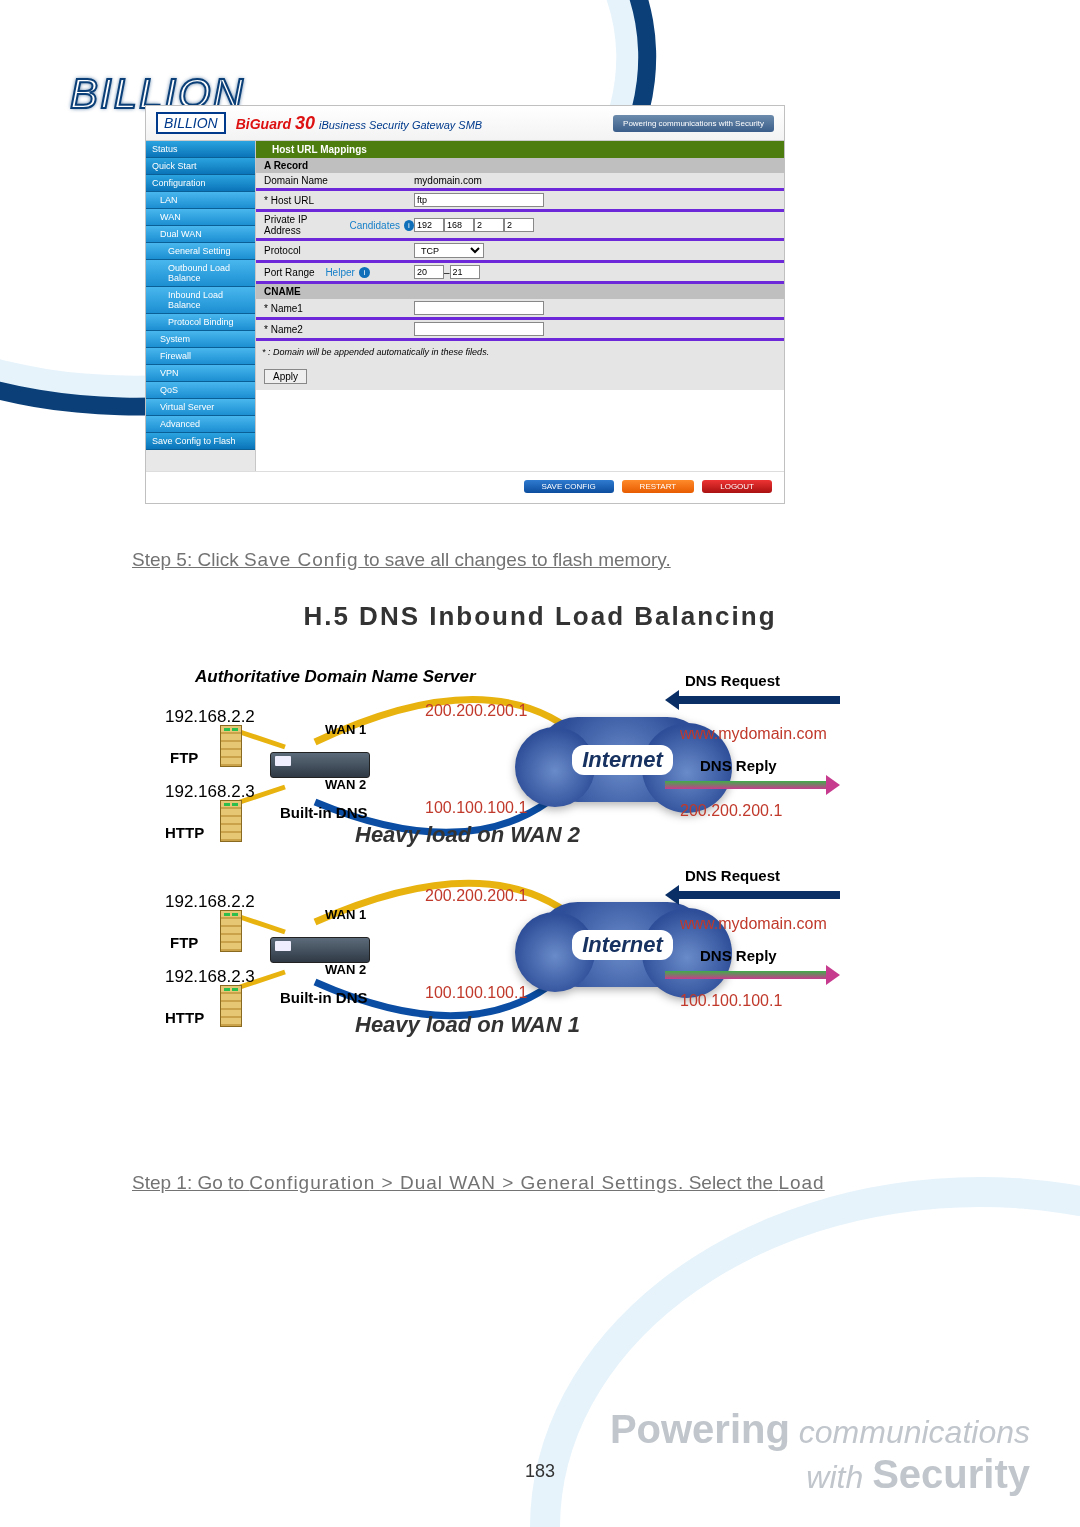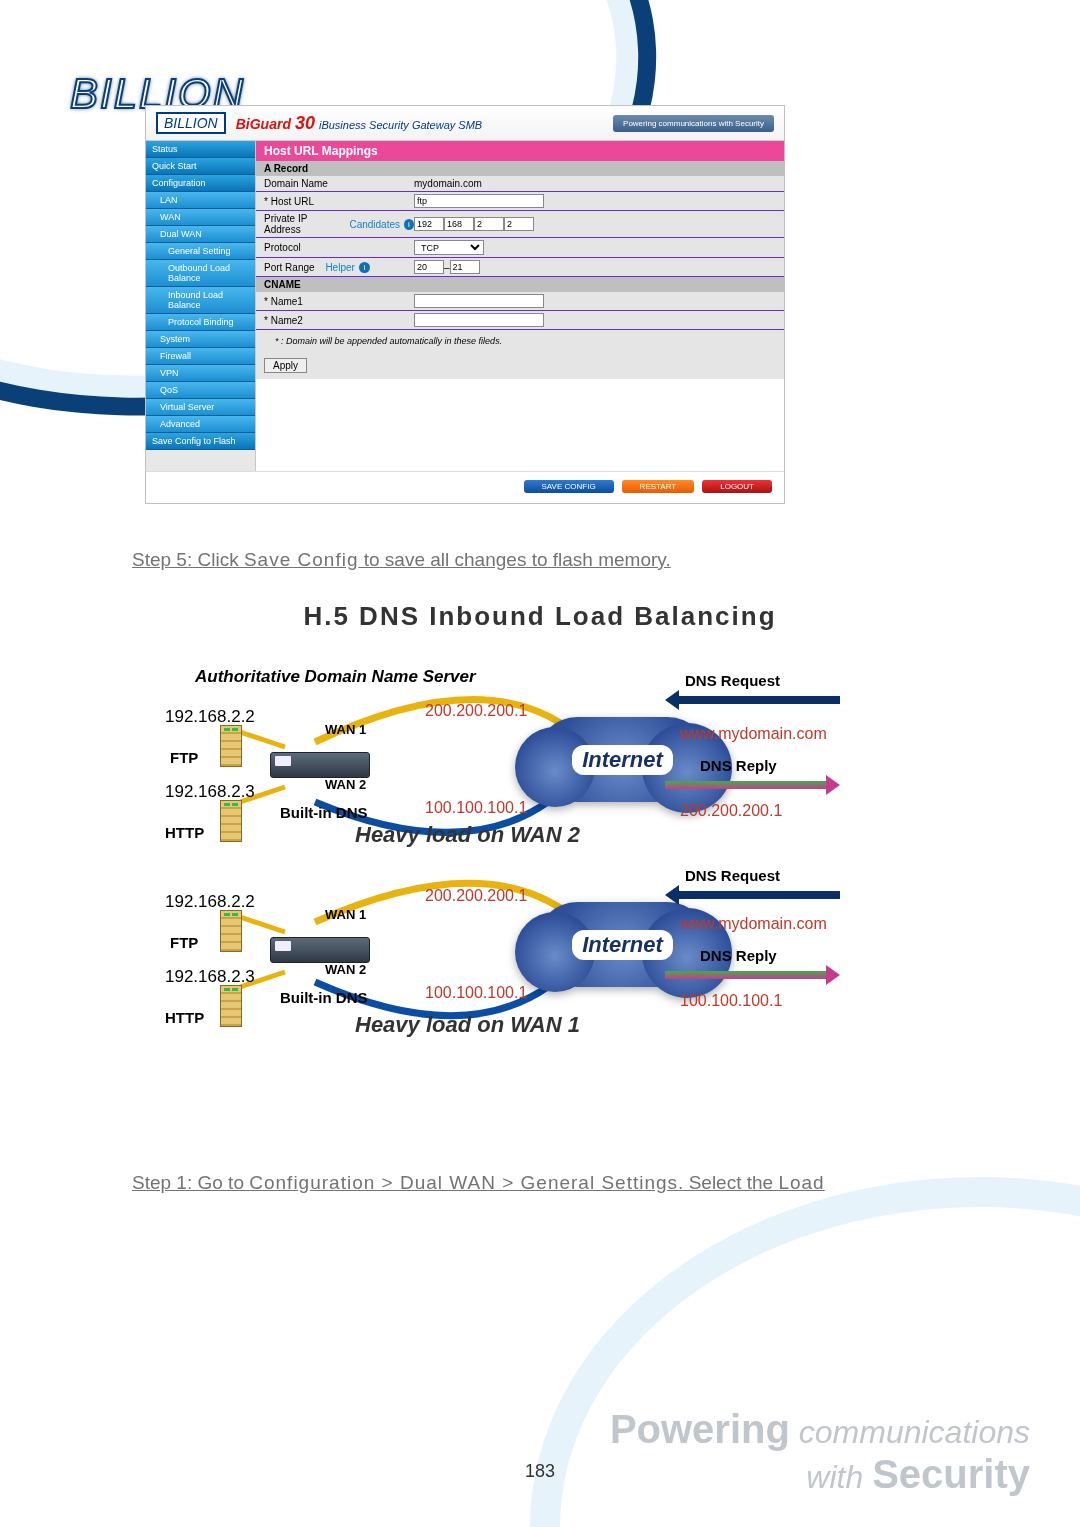--- a/index.html
+++ b/index.html
@@ -81,46 +81,46 @@
   .nav-item{
     padding:3px 6px; color:#fff;
     background:linear-gradient(#2ba4e0,#0a74b8);
     border-bottom:1px solid #0a5f97; cursor:pointer;
     font-size:9px;
   }
   .nav-sub{ padding-left:14px; background:linear-gradient(#49b7ee,#1c8fd2);}
   
   .panel{ flex:1; padding:0;}
   .sec-title{
-    background:#ec4899; color:#fff; font-weight:bold;
-    padding:3px 8px; font-size:12px;
+    background:#4d7c0f; color:#fff; font-weight:bold;
+    padding:3px 16px; font-size:10px;
   }
   .sec-sub{
     background:#bfbfbf; color:#000; font-weight:bold;
     padding:2px 8px; font-size:10px;
   }
   .frow{
     display:flex; align-items:center;
     background:#e5e5e5;
     padding:2px 8px; font-size:10px;
-    border-bottom:1px solid #6d28d9;
+    border-bottom:3px solid #6d28d9;
   }
   .frow .lbl{ width:150px; display:flex; align-items:center; gap:4px;}
   .frow .dim{ color:#1780c9;}
   .help-dot{
     display:inline-flex; width:11px; height:11px; border-radius:50%;
     background:#0f6fb9; color:#fff; font-size:8px;
     align-items:center; justify-content:center;
   }
   .tbox{ height:14px; border:1px solid #888; font-size:9px; padding:0 2px; background:#fff;}
   .tbox.sm{width:30px;}
   .tbox.med{width:70px;}
   .tbox.lg{width:130px;}
   select.tbox{height:15px;}
-  .note{ font-style:italic; font-size:9px; padding:6px 19px; background:#e5e5e5;}
+  .note{ font-style:italic; font-size:9px; padding:6px 6px; background:#e5e5e5;}
   .apply-row{ padding:6px 8px; background:#e5e5e5;}
   .btn-apply{
     font-size:10px; background:#efefef; border:1px solid #888;
     padding:1px 8px; cursor:pointer;
   }
   .admin-footer{
     display:flex; justify-content:flex-end; gap:8px;
     padding:8px 12px 10px; border-top:1px solid #ddd;
   }
   .pill{

